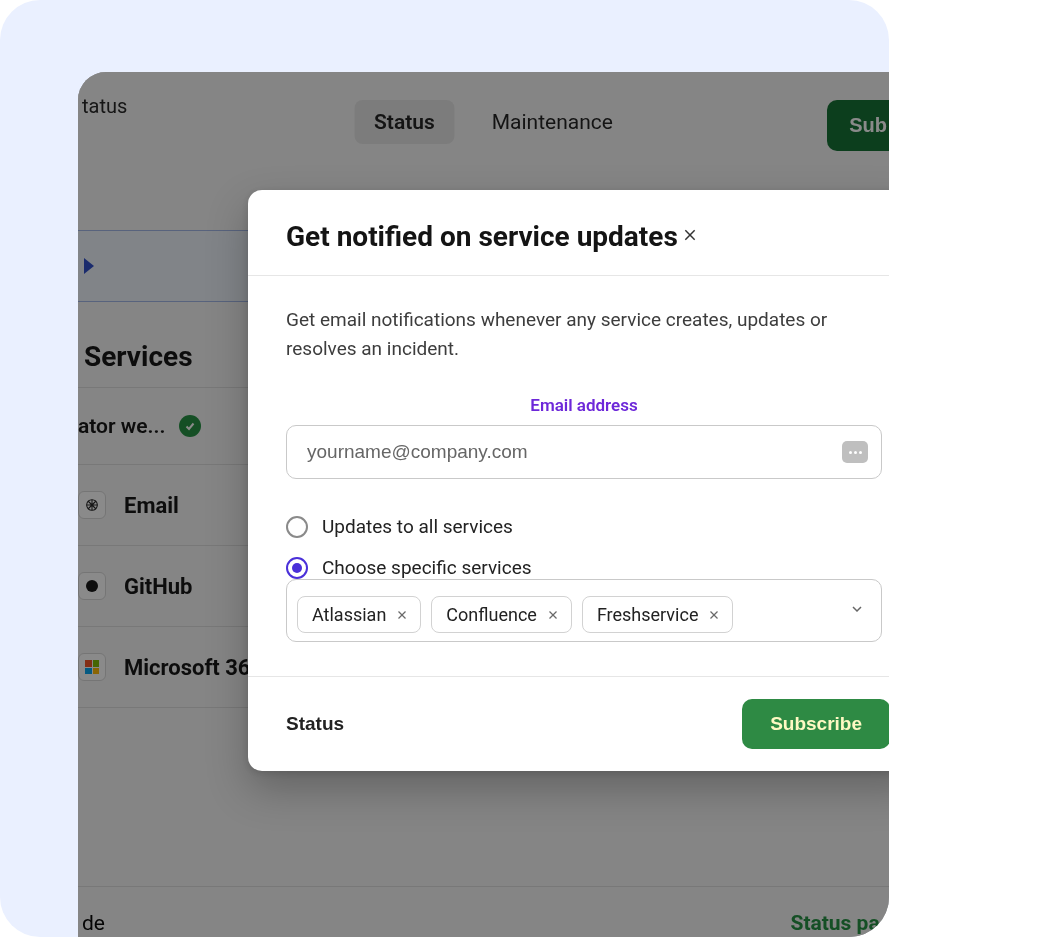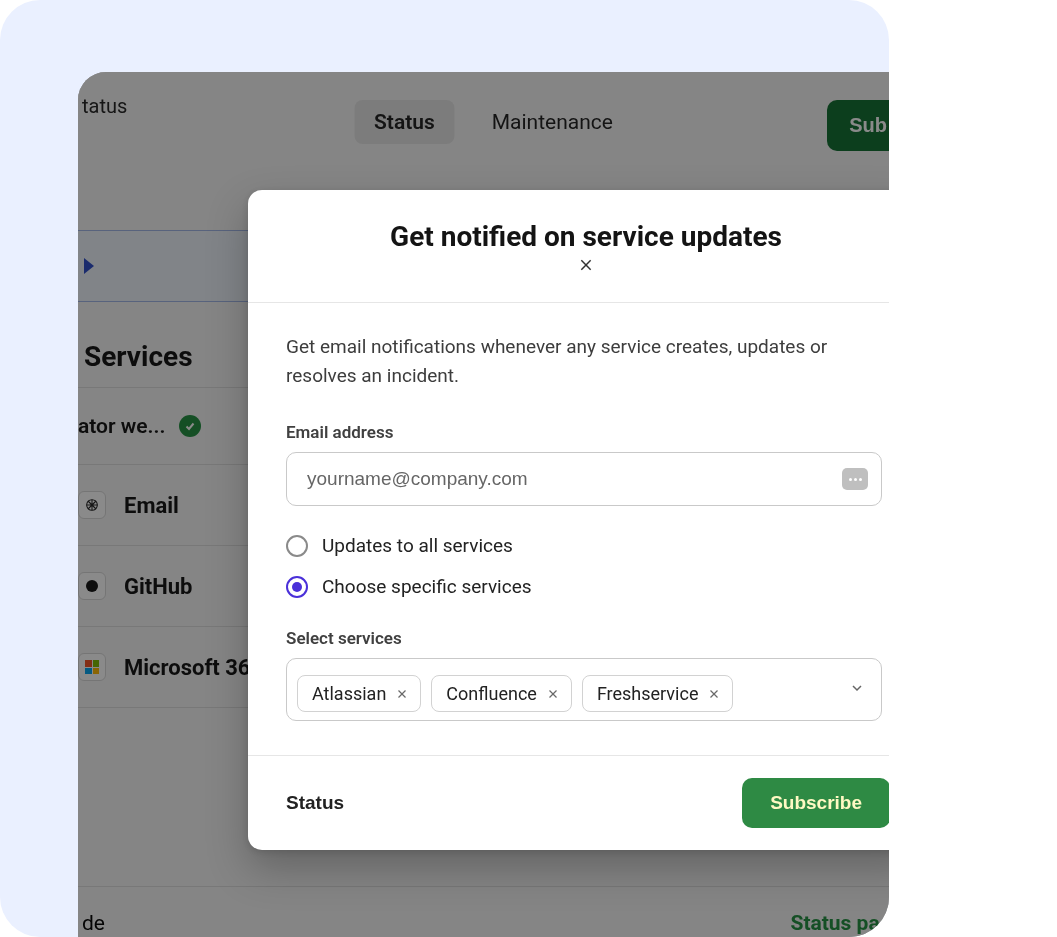--- a/index.html
+++ b/index.html
@@ -129,47 +129,46 @@
     background:#fff;
     border-radius:14px;
     box-shadow: 0 18px 40px rgba(0,0,0,0.25), 0 2px 6px rgba(0,0,0,0.12);
     overflow:hidden;
     z-index: 20;
   }
   .modal-header {
     display:flex; align-items:center;
     padding: 30px 34px 22px 38px;
     border-bottom:1px solid #e6e6e6;
-    flex-direction:column;
   }
   .modal-title { font-size:28px; font-weight:700; color:#141414; }
   .close-x { cursor:pointer; color:#444; font-size:18px; line-height:1; padding:4px; }
 
   .modal-body { padding: 30px 38px 34px 38px; }
   .modal-desc { font-size:19px; color:#3d3d3d; line-height:1.5; max-width: 560px; }
 
-  .field-label { font-size:17px; font-weight:600; color:#404040; margin-top:32px; margin-bottom:10px; }
+  .field-label { font-size:17px; font-weight:600; color:#6d28d9; margin-top:32px; margin-bottom:10px;text-align:center; }
   .email-input {
     width:100%; height:54px;
     border:1px solid #c9c9c9; border-radius:10px;
     padding: 0 54px 0 20px;
     font-size:19px; color:#222;
     position:relative;
   }
   .email-input::placeholder { color:#666; }
   .email-wrap { position:relative; }
   .pw-hint {
     position:absolute; right:14px; top:50%; transform:translateY(-50%);
     width:26px; height:22px; background:#bfbfbf; border-radius:5px;
     display:flex; align-items:center; justify-content:center;
   }
   .pw-hint span { display:flex; gap:2px; }
   .pw-hint i { width:3px; height:3px; background:#fff; border-radius:50%; display:block; }
 
-  .radio-group { margin-top:28px; display:flex; flex-direction:column; gap:18px; }
+  .radio-group { margin-top:36px; display:flex; flex-direction:column; gap:18px; }
   .radio-row { display:flex; align-items:center; gap:14px; cursor:pointer; }
   .radio-outer {
     width:22px; height:22px; border:2px solid #8a8a8a; border-radius:50%;
     display:flex; align-items:center; justify-content:center;
   }
   .radio-row.selected .radio-outer { border-color:#4a30d9; }
   .radio-inner { width:10px; height:10px; border-radius:50%; background:transparent; }
   .radio-row.selected .radio-inner { background:#4a30d9; }
   .radio-label { font-size:19px; color:#222; }
 
@@ -357,21 +356,20 @@
           <span class="radio-label">Updates to all services</span>
         </div>
         <div class="radio-row selected">
           <span class="radio-outer">
               <span class="radio-inner"></span>
             </span>
           <span class="radio-label">Choose specific services</span>
         </div>
       </div>
 
-      <div class="field-label" style="margin-top:30px;">Select services</div>
       <div class="multi-select">
         <div class="chip">
           <span>Atlassian</span>
           <span class="chip-x">
             <svg width="12" height="12" viewBox="0 0 24 24" fill="none" stroke="#6a6a6a" stroke-width="2.4">
                 <line x1="5" y1="5" x2="19" y2="19"></line>
                 <line x1="19" y1="5" x2="5" y2="19"></line>
               </svg>
           </span>
         </div>

